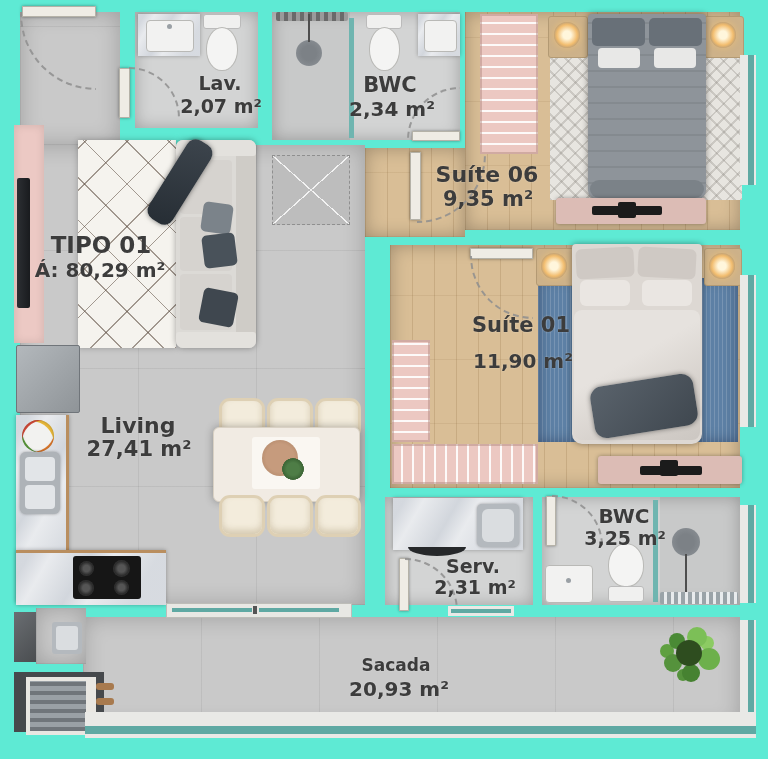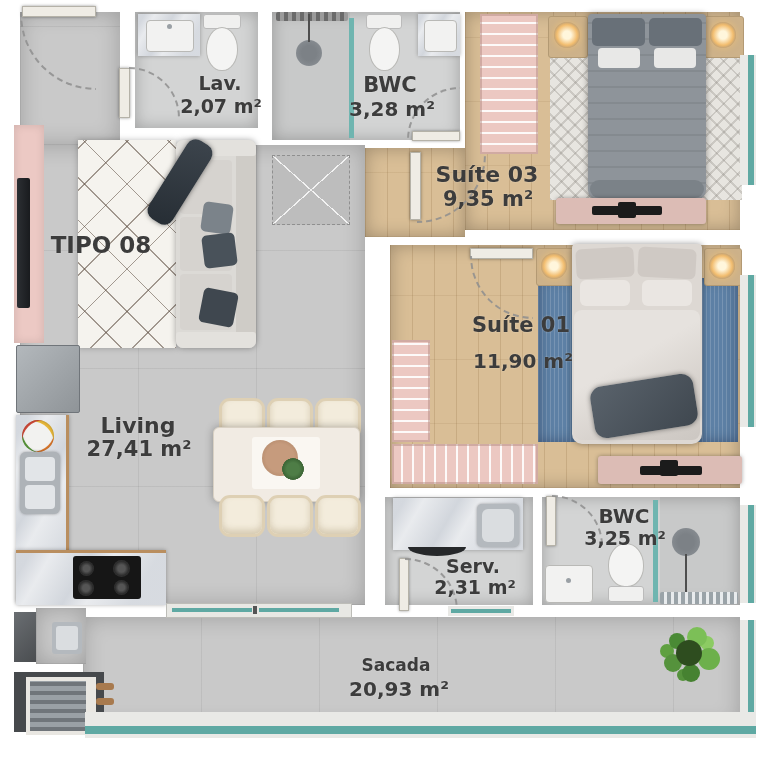--- a/index.html
+++ b/index.html
@@ -1,16 +1,16 @@
 <!DOCTYPE html>
 <html><head>
 <meta charset="utf-8">
 <style>
   html,body{margin:0;padding:0;background:#0a0a0a;}
-  #plan{position:relative;width:768px;height:759px;background:#ffffff;overflow:hidden;
+  #plan{position:relative;width:768px;height:759px;background:#5eead4;overflow:hidden;
         font-family:"DejaVu Sans","Liberation Sans",sans-serif;}
   .abs{position:absolute;}
   .floor-gray{background:#c9c9c9;
     background-image:
       repeating-linear-gradient(0deg, rgba(0,0,0,.06) 0 1px, transparent 1px 118px),
       repeating-linear-gradient(90deg, rgba(0,0,0,.06) 0 1px, transparent 1px 118px);
     box-shadow:inset 0 0 22px rgba(0,0,0,.22);}
   .floor-bath{background:#d3d4d4;box-shadow:inset 0 0 16px rgba(0,0,0,.25);}
   .floor-wood{background:#d9be96;
     background-image:
@@ -237,26 +237,27 @@
     <div class="glass" style="left:8px;top:0;width:6px;height:108px;"></div>
   </div>
   <div class="abs win" style="left:85px;top:712px;width:671px;height:26px;">
     <div class="glass" style="left:0;top:14px;width:671px;height:8px;"></div>
   </div>
 
   <div class="label abs" style="left:220px;top:83px;font-size:19px;">Lav.</div>
   <div class="label abs" style="left:221px;top:106px;font-size:19px;text-align:right;">2,07 m²</div>
 
   <div class="label abs" style="left:390px;top:85px;font-size:21px;">BWC</div>
-  <div class="label abs" style="left:392px;top:109px;font-size:20px;">3,28 m²</div>
-
-  <div class="label abs" style="left:487px;top:175px;font-size:22px;">Suíte 03</div>
+  <div class="label abs" style="left:392px;top:109px;font-size:20px;">2,34 m²</div>
+
+  <div class="label abs" style="left:487px;top:175px;font-size:22px;">Suíte 06</div>
   <div class="label abs" style="left:488px;top:199px;font-size:21px;">9,35 m²</div>
 
-  <div class="label abs" style="left:101px;top:245px;font-size:23px;font-weight:800;">TIPO 08</div>
+  <div class="label abs" style="left:101px;top:245px;font-size:23px;font-weight:800;">TIPO 01</div>
+  <div class="label abs" style="left:100px;top:270px;font-size:20px;">Á: 80,29 m²</div>
 
   <div class="label abs" style="left:521px;top:325px;font-size:21px;">Suíte 01</div>
   <div class="label abs" style="left:523px;top:361px;font-size:20px;">11,90 m²</div>
 
   <div class="label abs" style="left:138px;top:426px;font-size:22px;">Living</div>
   <div class="label abs" style="left:139px;top:449px;font-size:21px;">27,41 m²</div>
 
   <div class="label abs" style="left:624px;top:516px;font-size:20px;">BWC</div>
   <div class="label abs" style="left:625px;top:538px;font-size:19px;">3,25 m²</div>
 

